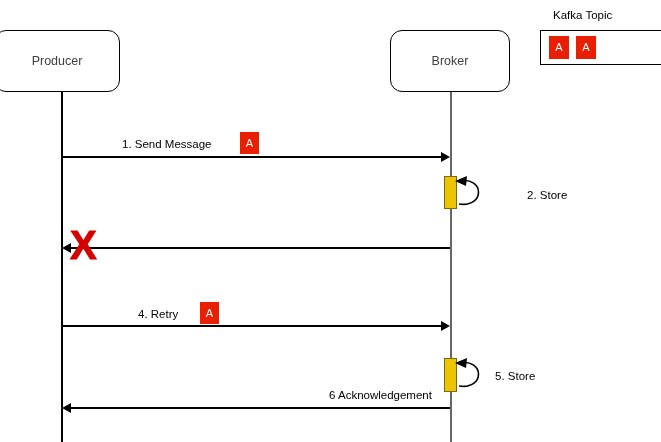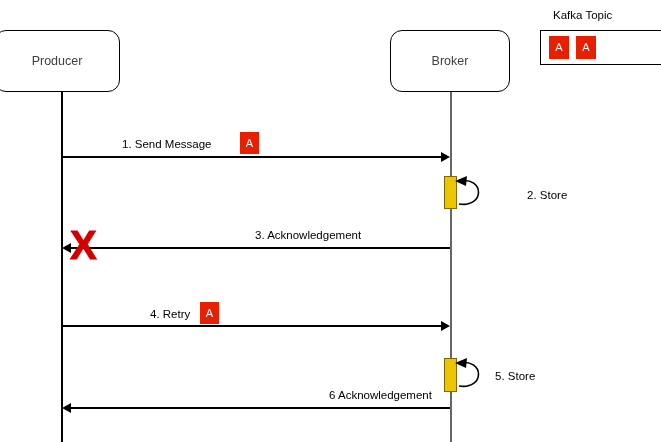--- a/index.html
+++ b/index.html
@@ -167,28 +167,27 @@
 
   <div class="activation" style="left:444px; top:176px; width:13px; height:33px;"></div>
 
   <svg class="selfloop" style="left:455px; top:174px;" width="40" height="40" viewBox="0 0 40 40">
     <path d="M 4 7 C 30 2, 30 34, 4 30"></path>
     <polygon points="12,2 0,7 11,12"></polygon>
   </svg>
 
   <div class="msg-label" style="left:503px; top:190px;margin-left:24px;">2. Store</div>
 
-  <div class="msg-label" style="left:255px; top:230px;">3. Acknowledgement</div>
 
   <div class="msg-line" style="left:70px; top:247px; width:380px;"></div>
   <div class="arrowhead left" style="left:62px; top:243px;"></div>
 
   <div class="failure-x" style="left:70px; top:225px;">X</div>
 
-  <div class="msg-label" style="left:138px; top:309px;margin-left:12px;">4. Retry</div>
+  <div class="msg-label" style="left:138px; top:309px;">4. Retry</div>
 
   <div class="msg-badge" style="left:200px; top:302px; width:19px; height:22px;">A</div>
 
   <div class="msg-line" style="left:61px; top:325px; width:381px;"></div>
   <div class="arrowhead right" style="left:441px; top:321px;"></div>
 
   <div class="activation" style="left:444px; top:358px; width:13px; height:34px;"></div>
 
   <svg class="selfloop" style="left:455px; top:356px;" width="40" height="40" viewBox="0 0 40 40">
     <path d="M 4 7 C 30 2, 30 34, 4 30"></path>

